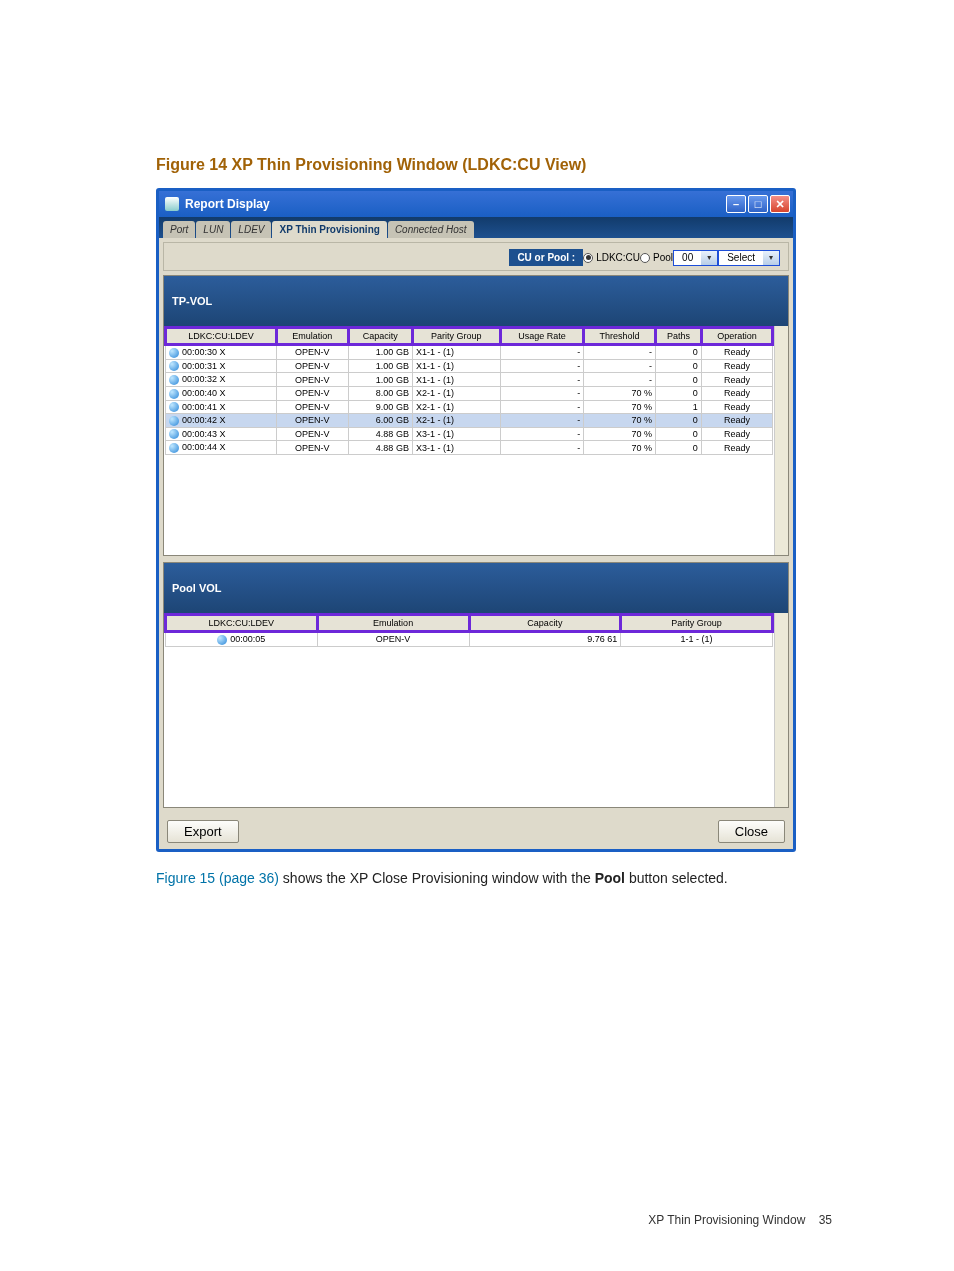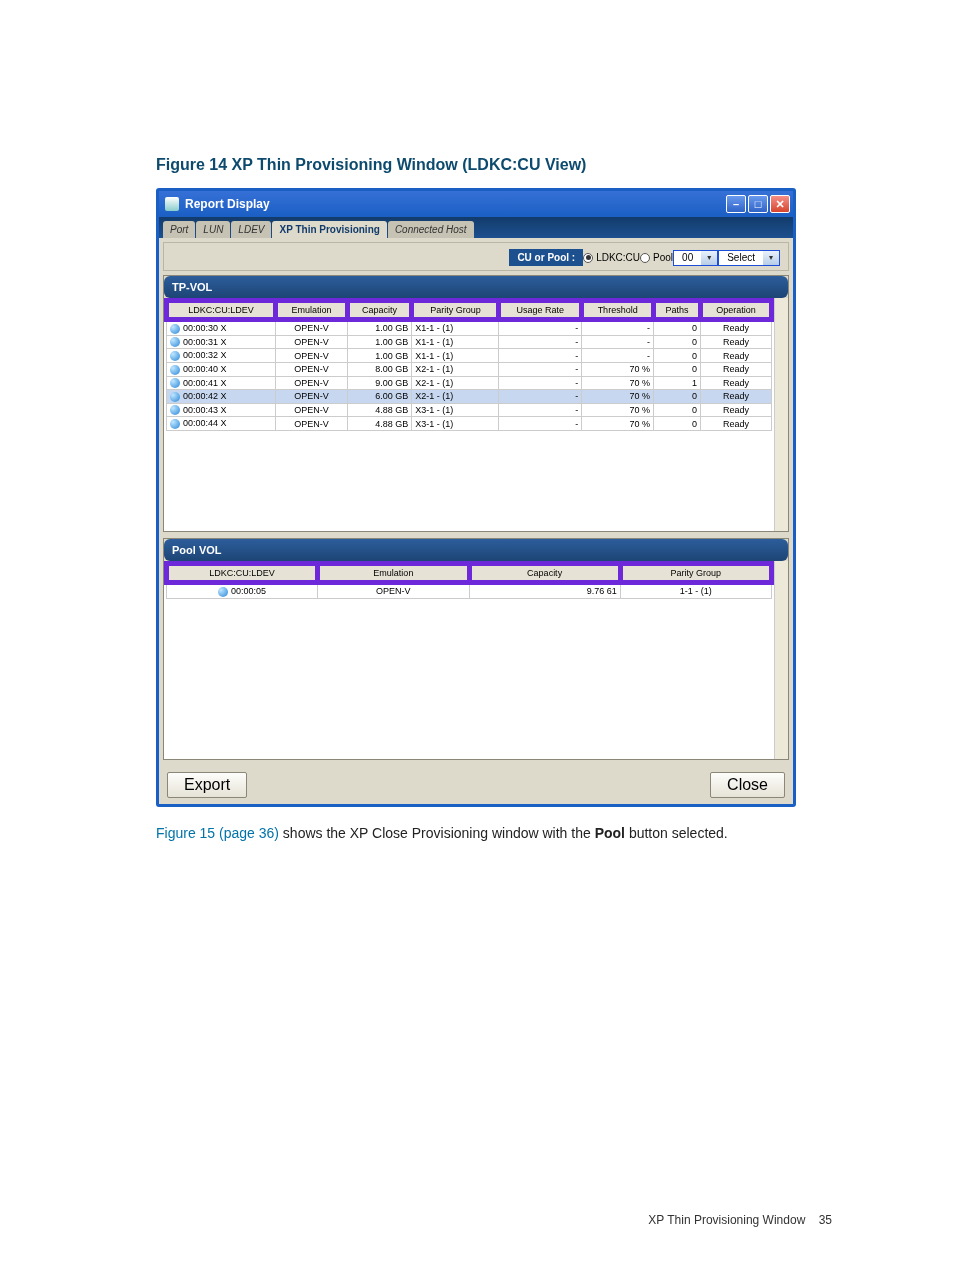--- a/index.html
+++ b/index.html
@@ -1,18 +1,18 @@
 <!DOCTYPE html>
 <html><head>
 <meta charset="utf-8">
 <style>
   * { box-sizing: border-box; margin: 0; padding: 0; }
   body { width: 954px; height: 1271px; font-family: Arial, sans-serif; background: #fff; position: relative; }
   .page { padding: 156px 122px 0 156px; }
-  .fig-title { color: #0c4a6e; font-size: 16px; font-weight: bold; margin-bottom: 14px; }
+  .fig-title { color: #a16207; font-size: 16px; font-weight: bold; margin-bottom: 14px; }
   .window { width: 640px; border: 3px solid #1a5fc4; border-radius: 3px; background: #ece9d8; }
   .titlebar { display: flex; align-items: center; justify-content: space-between; background: linear-gradient(to bottom,#3670d6,#1a5fc4); padding: 3px 3px 3px 6px; height: 26px; }
   .titlebar-left { display: flex; align-items: center; gap: 6px; }
   .titlebar-icon { width: 14px; height: 14px; background: linear-gradient(to bottom,#fff,#8cc); border-radius: 2px; }
   .titlebar-title { color: #fff; font-size: 12px; font-weight: bold; }
   .win-btns { display: flex; gap: 2px; }
   .win-btn { width: 20px; height: 18px; border: 1px solid #fff; border-radius: 2px; display: flex; align-items: center; justify-content: center; font-size: 11px; font-weight: bold; color: #fff; cursor: pointer; }
   .wb-min { background: linear-gradient(to bottom,#6a9aee,#2f63c7); }
   .wb-max { background: linear-gradient(to bottom,#6a9aee,#2f63c7); }
   .wb-close { background: linear-gradient(to bottom,#f58f86,#d6452e); }
@@ -23,31 +23,31 @@
   .tab.active { background: #dedacb; color: #123b6b; font-weight: bold; }
   .filter-row { display: flex; align-items: center; justify-content: flex-end; padding: 6px 8px 4px; background: #dedacb; border: 1px solid #b9b6a6; margin: 4px; font-size: 10px; }
   .filter-label { background: #1d508f; color: #fff; padding: 3px 8px; font-weight: bold; }
   .radio { display: flex; align-items: center; gap: 3px; }
   .radio-dot { width: 10px; height: 10px; border-radius: 50%; border: 1px solid #555; background: #fff; display: flex; align-items: center; justify-content: center; }
   .radio-dot.sel::after { content: ""; width: 5px; height: 5px; border-radius: 50%; background: #333; }
   .dd { display: inline-flex; align-items: center; border: 1px solid #1d4ed8; background: #fff; height: 16px; }
   .dd span { padding: 0 8px; font-size: 10px; }
   .dd .car { width: 14px; height: 14px; background: linear-gradient(to bottom,#e9f2fb,#b7cde8); display: flex; align-items: center; justify-content: center; font-size: 8px; color: #333; }
   .panel { margin: 2px 4px 6px; border: 1px solid #8a8779; background: #dedacb; }
-  .panel-title { background: linear-gradient(to bottom,#2c5d9b,#1d4575); color: #fff; font-size: 11px; font-weight: bold; padding: 5px 8px; border-radius: 6px; }
+  .panel-title { background: linear-gradient(to bottom,#2c5d9b,#1d4575); color: #fff; font-size: 11px; font-weight: bold; padding: 19px 8px; }
   table.grid { width: 100%; border-collapse: collapse; font-size: 9px; background: #fff; }
-  table.grid th { background: #e6e3d6; border: 5px solid #6d28d9; padding: 2px 2px; font-weight: normal; text-align: center; }
+  table.grid th { background: #e6e3d6; border: 3px solid #6d28d9; padding: 2px 2px; font-weight: normal; text-align: center; }
   table.grid td { border: 1px solid #ccc; padding: 1px 3px; white-space: nowrap; }
   table.grid .ico { display: inline-block; width: 10px; height: 10px; border-radius: 50%; background: radial-gradient(circle at 30% 30%, #bfe7ff, #2a86d8); margin-right: 3px; vertical-align: middle; }
   table.grid tr.selrow td { background: #c7d7ef; }
   .num { text-align: right; }
   .ctr { text-align: center; }
   .pane-space { height: 100px; background: #fff; }
   .bottom-bar { display: flex; justify-content: space-between; padding: 6px 8px; }
-  .btn { padding: 3px 16px; font-size: 16px; border: 1px solid #8a8779; background: linear-gradient(to bottom,#fdfdfb,#e6e3d6); border-radius: 2px; cursor: pointer; }
+  .btn { padding: 3px 16px; font-size: 13px; border: 1px solid #8a8779; background: linear-gradient(to bottom,#fdfdfb,#e6e3d6); border-radius: 2px; cursor: pointer; }
   .caption { font-size: 14px; color: #222; margin-top: 16px; line-height: 1.5; }
   .caption .link { color: #0073a8; }
   .caption b { font-weight: bold; }
   .footer { position: absolute; bottom: 44px; right: 122px; font-size: 12px; color: #333; }
   .scrollbar-spacer { width: 14px; background: #ece9d8; border-left: 1px solid #ccc; }
   .grid-wrap { display: flex; }
   .grid-wrap > div:first-child { flex: 1; }
   .pool-space { height: 160px; background: #fff; }
 </style>
 </head>

